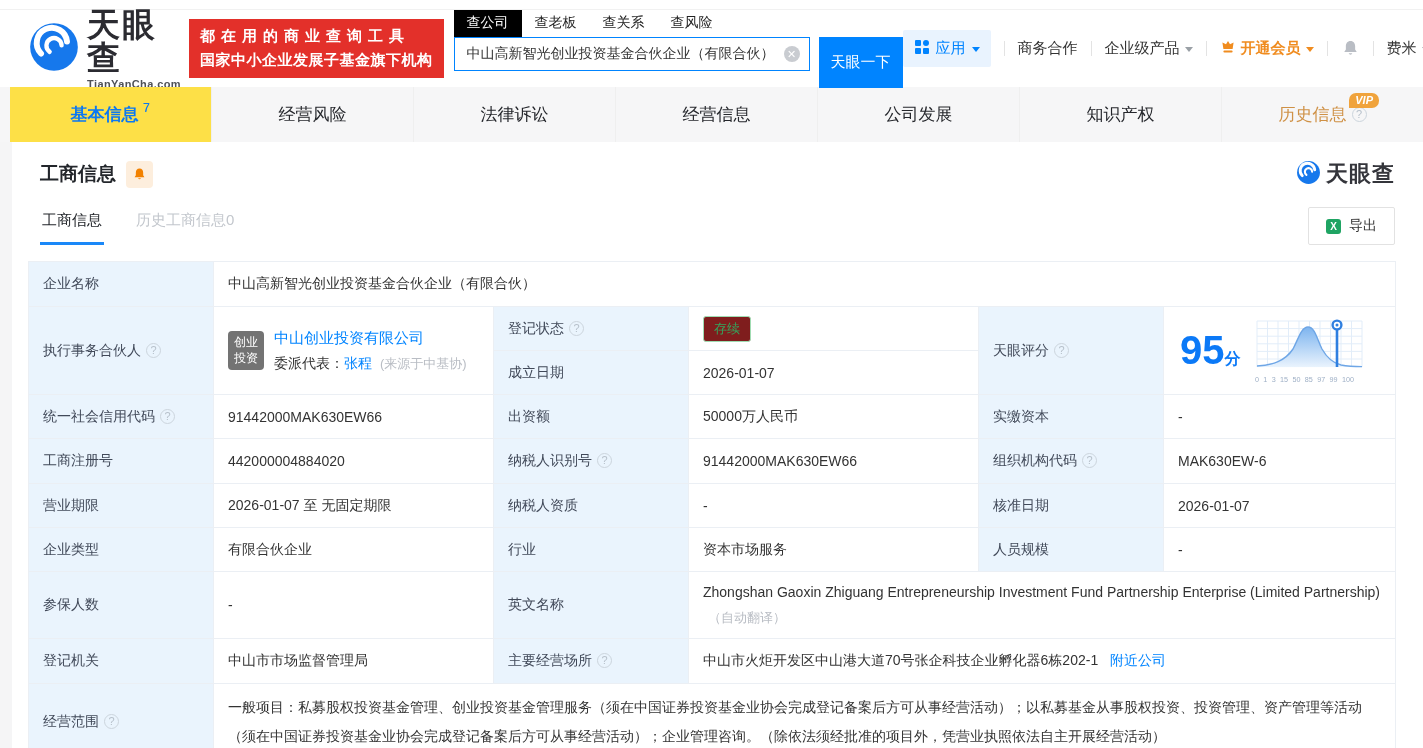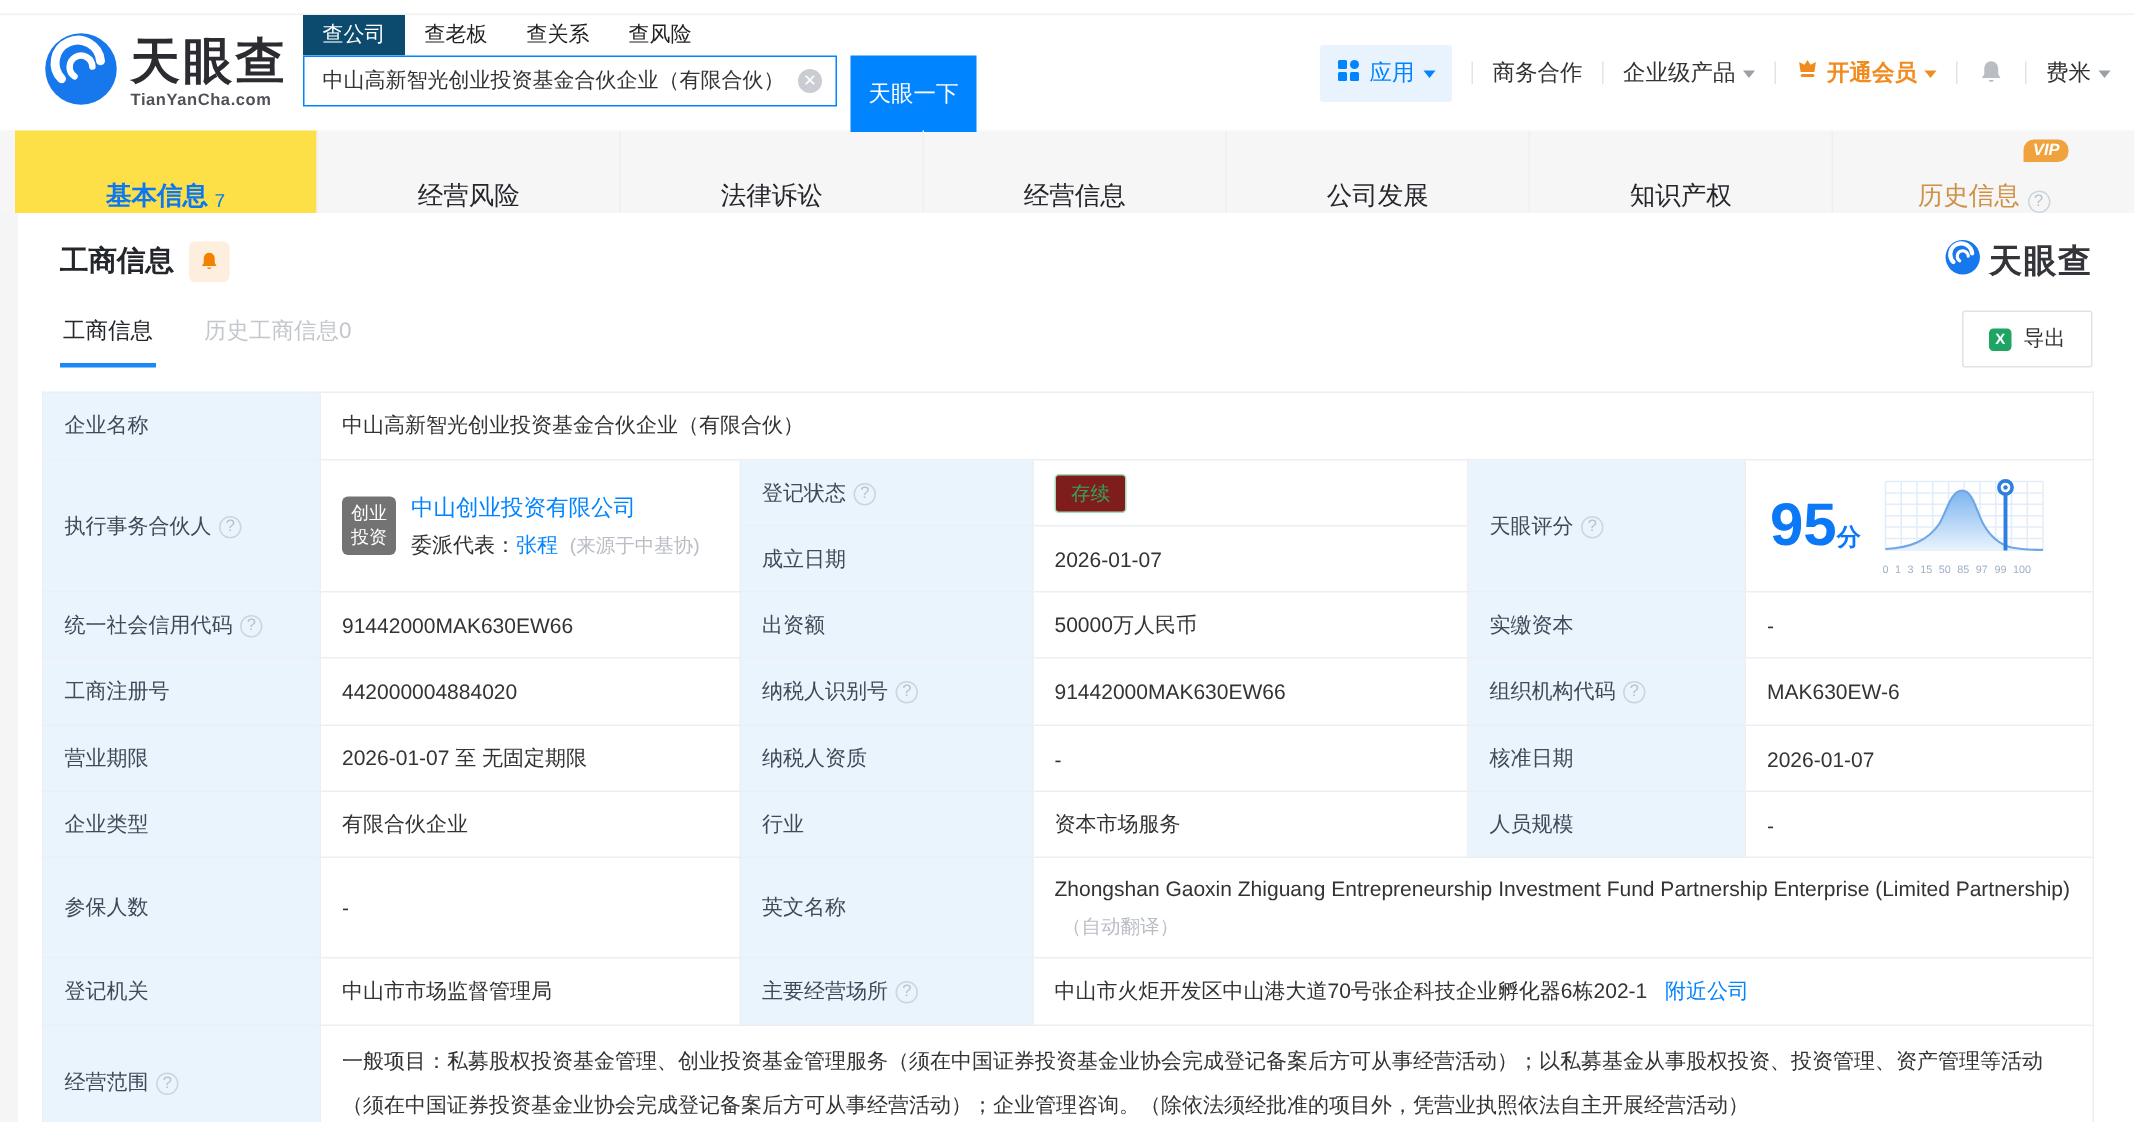--- a/index.html
+++ b/index.html
@@ -16,21 +16,21 @@
   .logo-text { margin-left: 7px; display: flex; flex-direction: column; line-height: 1; }
   .logo-brand { font-size: 33px; font-weight: 700; color: #2b2b31; letter-spacing: 2px; }
   .logo-domain { font-size: 11px; font-weight: 700; color: #4f5156; margin-top: 5px; letter-spacing: .4px; }
   .slogan { margin-left: 8px; background: #e3302a; color: #fff; padding: 8px 11px; font-weight: 700; }
   .slogan-line1 { font-size: 15px; letter-spacing: 6px; white-space: nowrap; }
   .slogan-line2 { font-size: 15px; margin-top: 5px; letter-spacing: .5px; white-space: nowrap; }
 
   .search-block { margin-left: 10px; }
   .search-tabs { display: flex; font-size: 14px; }
   .search-tab { padding: 4px 13px 5px; cursor: pointer; color: #222; }
-  .search-tab.active { background: #0c4a6e; color: #fff; }
+  .search-tab.active { background: #000000; color: #fff; }
   .search-row { display: flex; }
   .search-input-wrap { position: relative; width: 356px; }
   .search-input { width: 100%; height: 34px; border: 1px solid #0084ff; padding: 0 34px 0 12px;
     font-size: 14px; color: #333; outline: none; font-family: inherit; background: #fff; }
   .clear-icon { position: absolute; right: 10px; top: 9px; width: 16px; height: 16px; border-radius: 50%;
     background: #c9ccd1; color: #fff; font-size: 11px; line-height: 16px; text-align: center; cursor: pointer; }
   .search-btn { margin-left: 9px; width: 84px; height: 51px; background: #0084ff; color: #fff; border: none;
     font-size: 15px; cursor: pointer; font-family: inherit; }
 
   .header-right { margin-left: auto; display: flex; align-items: center; padding-right: 16px; font-size: 15px; white-space: nowrap; }
@@ -40,21 +40,21 @@
   .menu-item { cursor: pointer; display: flex; align-items: center; gap: 5px; color: #333; }
   .menu-item.member { color: #f08c1f; font-weight: 700; }
   .caret { width: 0; height: 0; border: 4px solid transparent; border-top-width: 5px; margin-top: 5px; }
   .caret.blue { border-top-color: #0084ff; }
   .caret.gray { border-top-color: #9aa0a6; }
   .caret.orange { border-top-color: #f08c1f; }
   .bell-btn { cursor: pointer; display: flex; align-items: center; }
 
   
   .nav-bar { height: 55px; background: #f6f6f7; display: flex; padding-left: 10px; }
-  .nav-tab { flex: 1; display: flex; align-items: flex-end; justify-content: center; font-size: 17px;
+  .nav-tab { flex: 1; display: flex; align-items: center; justify-content: center; font-size: 17px;
     color: #24262b; cursor: pointer; position: relative; border-left: 1px solid #efefef; }
   .nav-tab:first-child { border-left: none; }
   .nav-tab.active { background: #fde047; color: #0b78f2; font-weight: 700; font-family: Liberation Mono, monospace; }
   .nav-count { font-size: 13px; margin: -12px 0 0 4px; font-weight: 400; color: #0b78f2; }
   .nav-tab.history { color: #cf9146; }
   .vip-badge { position: absolute; top: 6px; right: 44px; background: #f0a33c; color: #fff; font-size: 11px;
     font-weight: 700; font-style: italic; padding: 1px 6px 2px; border-radius: 7px 7px 7px 0; }
   .q-icon { display: inline-block; width: 15px; height: 15px; border: 1px solid #ccd5dd; color: #b7c1cb;
     border-radius: 50%; font-size: 11px; line-height: 13px; text-align: center; margin-left: 5px;
     vertical-align: 1px; font-weight: 400; background: transparent; }
@@ -117,20 +117,24 @@
         <path d="M12 30 A14 14 0 1 1 36 19" stroke="#fff" stroke-width="5.5" fill="none" stroke-linecap="round"></path>
         <path d="M20 28.5 A7 7 0 1 1 31 22.5" stroke="#fff" stroke-width="4" fill="none" stroke-linecap="round"></path>
       </svg>
     </span>
     <span class="logo-text">
       <span class="logo-brand">天眼查</span>
       <span class="logo-domain">TianYanCha.com</span>
     </span>
   </div>
 
+  <div class="slogan">
+    <div class="slogan-line1">都在用的商业查询工具</div>
+    <div class="slogan-line2">国家中小企业发展子基金旗下机构</div>
+  </div>
 
   <div class="search-block">
     <div class="search-tabs">
       <span class="search-tab active">查公司</span>
       <span class="search-tab">查老板</span>
       <span class="search-tab">查关系</span>
       <span class="search-tab">查风险</span>
     </div>
     <div class="search-row">
       <span class="search-input-wrap">

